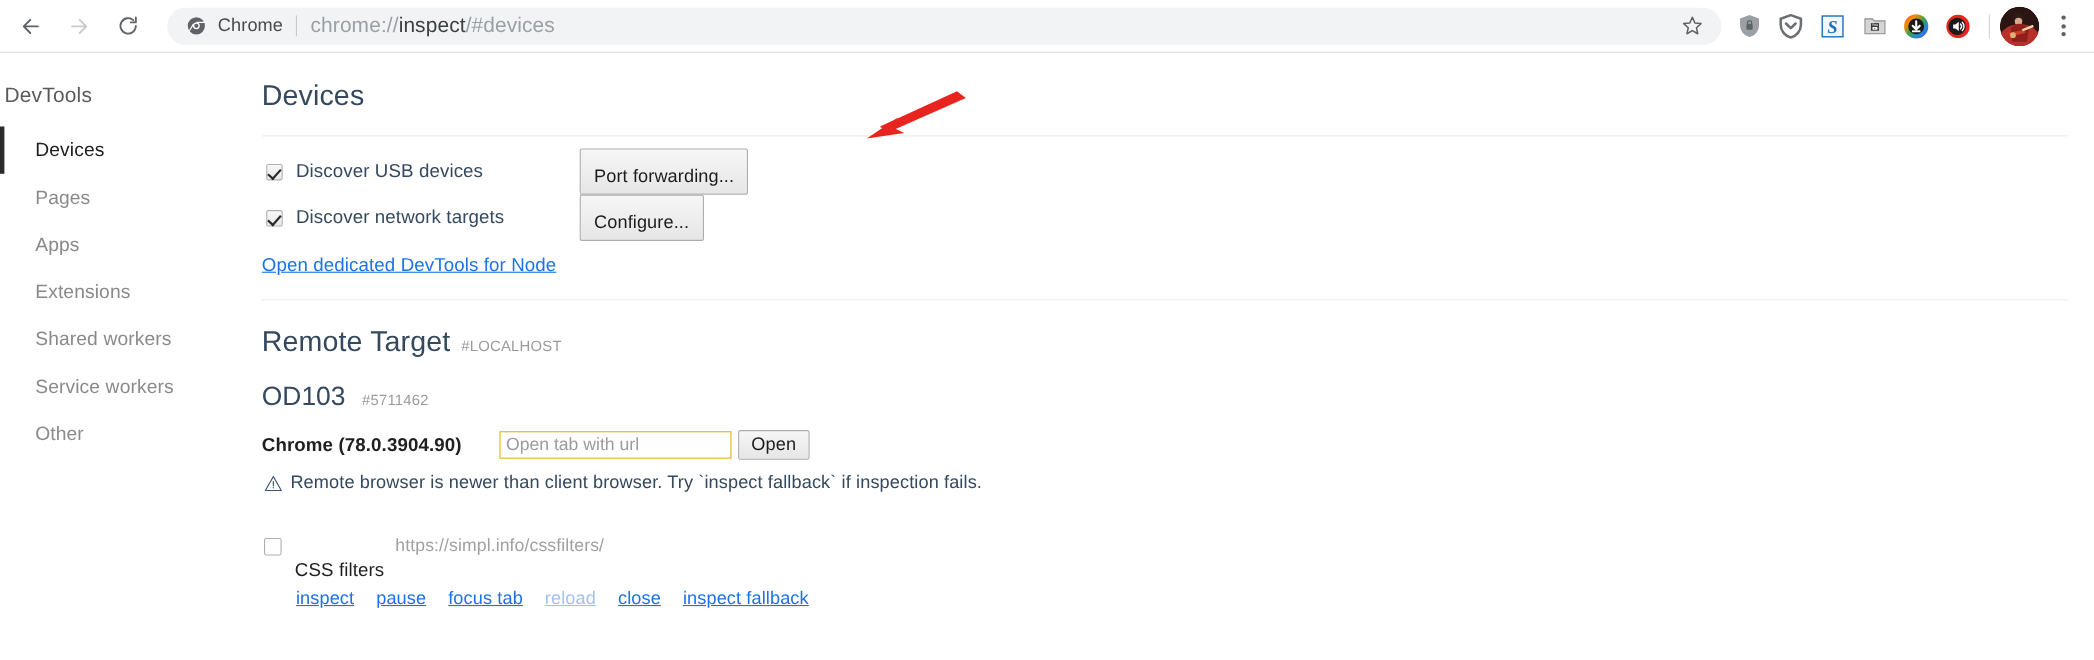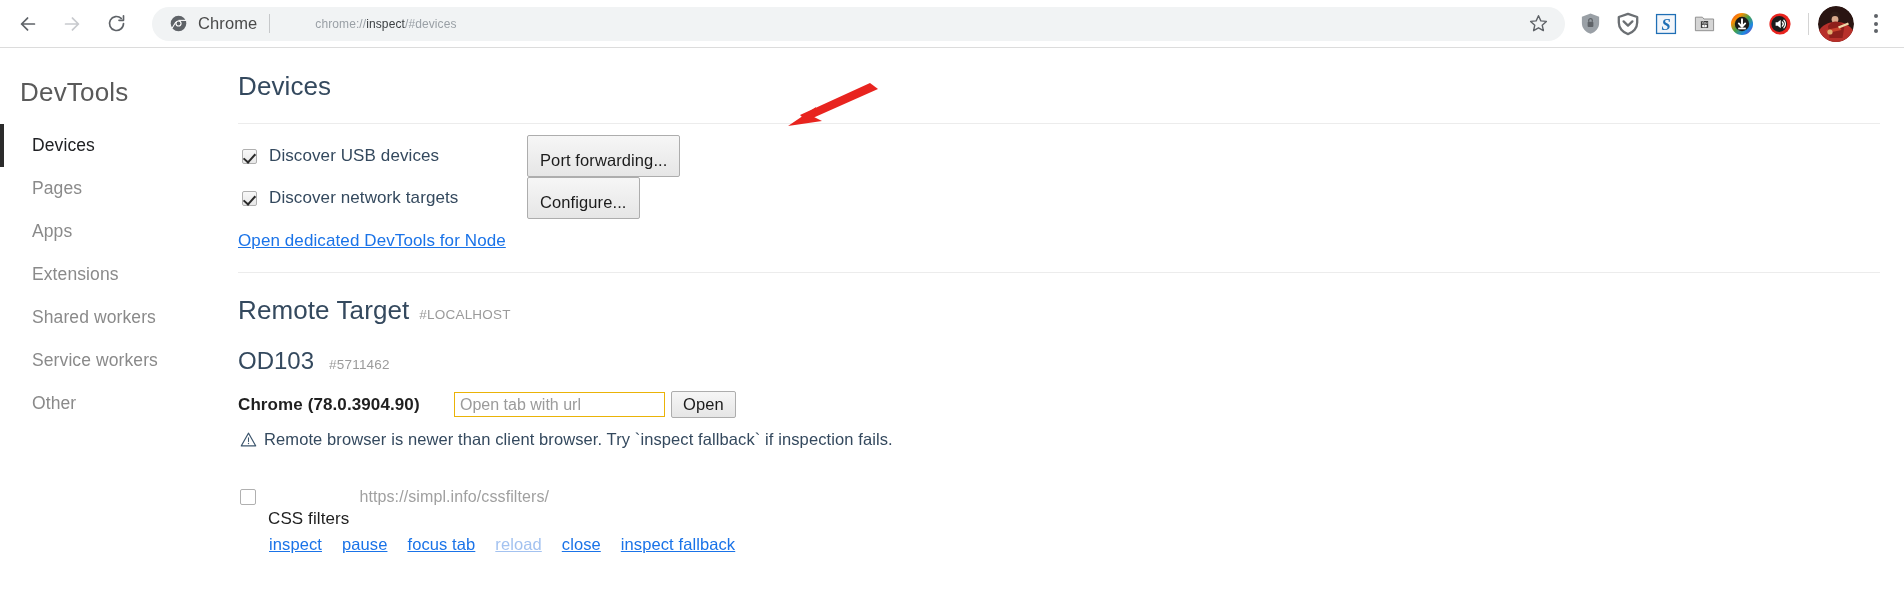--- a/index.html
+++ b/index.html
@@ -41,22 +41,22 @@
   #omnibox-scheme-label {
     font-size: 16.5px; color: #4a4a4a;
     margin-left: 11px; letter-spacing: .1px;
     white-space: nowrap;
   }
   #omnibox-separator {
     width: 1px; height: 19px; background: #c6c8ca;
     margin: 0 12px;
   }
   #omnibox-url {
-    font-size: 12px; color: #9aa0a6;
-    white-space: nowrap; letter-spacing: .1px; margin-left: 33px;
+    font-size: 19px; color: #9aa0a6;
+    white-space: nowrap; letter-spacing: .1px;
   }
   #omnibox-url b { color: #3c4043; font-weight: 400; }
   #bookmark-star-btn {
     margin-left: auto; margin-right: 6px;
     width: 30px; height: 30px;
     display: flex; align-items: center; justify-content: center;
     flex: 0 0 auto;
   }
 
   #extension-tray {
@@ -98,23 +98,23 @@
     background: #ffffff;
     display: flex;
   }
 
   
   #sidebar {
     width: 210px; flex: 0 0 210px;
     padding-top: 28px;
   }
   #devtools-brand {
-    font-size: 26px; font-weight: 300;
+    font-size: 19px; font-weight: 300;
     color: #5a5a5a;
-    padding-left: 20px;
+    padding-left: 4px;
     letter-spacing: .2px;
     margin-bottom: 16px;
   }
   .sidebar-item {
     height: 43px;
     display: flex; align-items: center;
     padding-left: 28px;
     font-size: 17.5px; font-weight: 300;
     color: #8a8a8a;
     border-left: 4px solid transparent;

